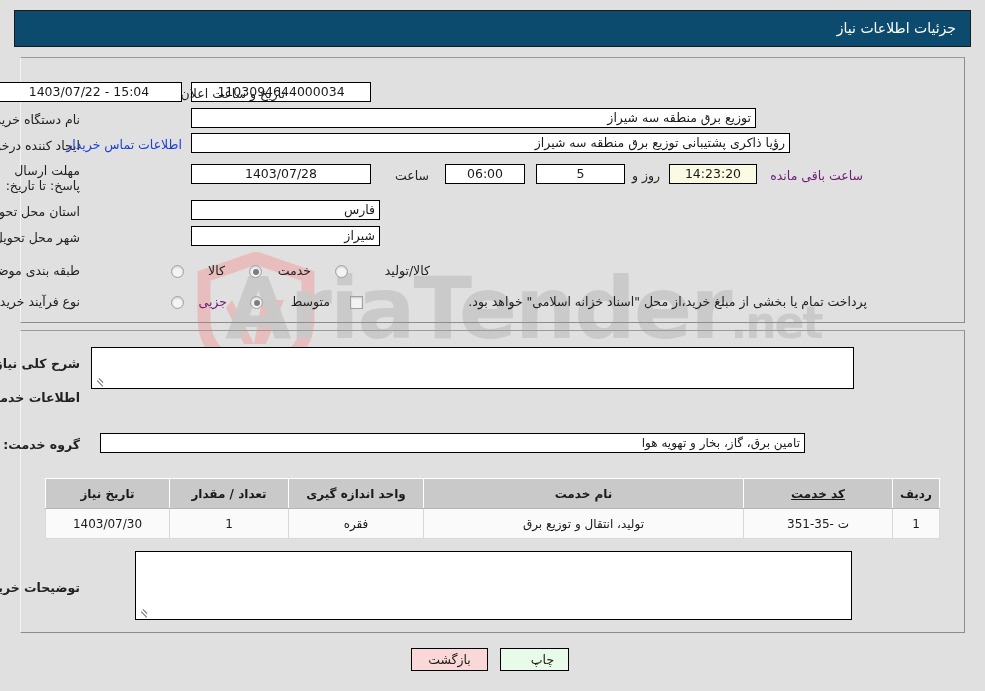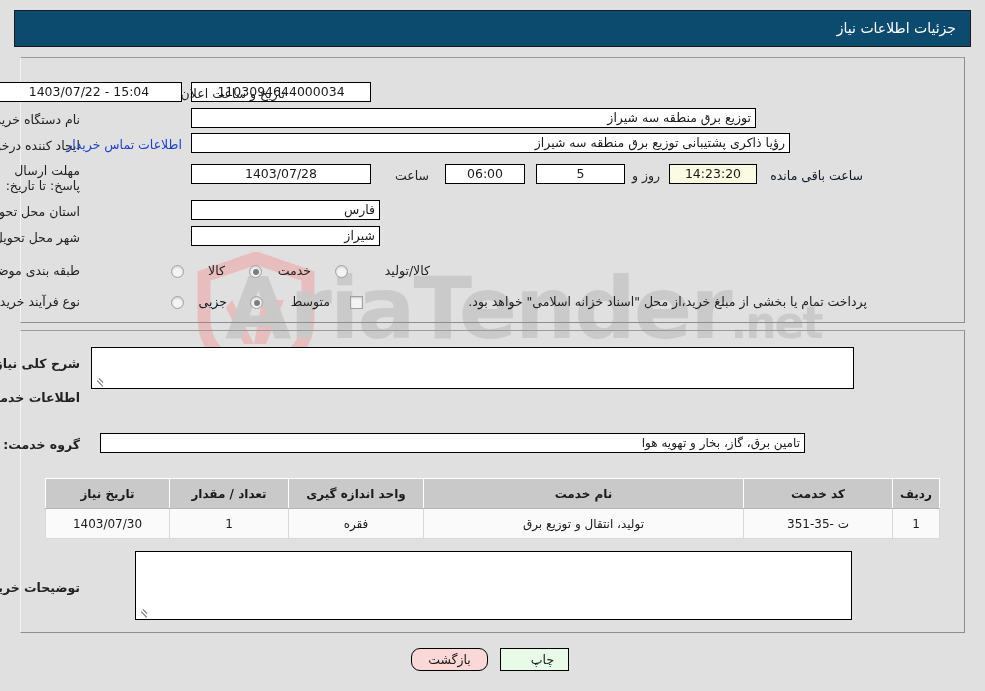--- a/index.html
+++ b/index.html
@@ -82,21 +82,21 @@
 
   
   .lbl {
     position: absolute;
     font-size: 12.5px;
     color: #222;
     white-space: nowrap;
     z-index: 4;
   }
   .lbl.bold { font-weight: bold; }
-  .lbl.blue { color: #0f172a; }
+  .lbl.blue { color: #701a75; }
   .lbl.link { color: #1a3fd4; cursor: pointer; }
 
   
   .box {
     position: absolute;
     box-sizing: border-box;
     background: #ffffff;
     border: 1px solid #000000;
     font-size: 12.5px;
     color: #1a1a1a;
@@ -217,21 +217,21 @@
     border: 1px solid #000000;
     font-size: 12.5px;
     line-height: 21px;
     text-align: center;
     cursor: pointer;
     z-index: 4;
     color: #1a1a1a;
     font-family: "DejaVu Sans", "Liberation Sans", sans-serif;
   }
   .btn.print { background: #e8fbe8; }
-  .btn.back  { background: #fbd8d8; border-radius: 9px; }
+  .btn.back  { background: #fbd8d8; }
 </style>
 </head>
 <body>
 
 <div id="page">
 
   <div class="watermark">
     <svg class="wm-shield" viewBox="0 0 120 125">
       <path d="M60 6 L112 24 L112 66 C112 98 88 114 60 120 C32 114 8 98 8 66 L8 24 Z" fill="none" stroke="#e8bdbd" stroke-width="13"></path>
       <path d="M36 48 L58 92 L48 92 L30 56 Z" fill="#e8bdbd"></path>
@@ -300,21 +300,21 @@
   <div class="lbl bold" style="right:905px; top:390px;">اطلاعات خدمات مورد نیاز</div>
 
   <div class="lbl bold" style="right:905px; top:437px;">گروه خدمت:</div>
   <div class="box right" style="right:180px; top:433px; width:705px; font-size:12px;">تامین برق، گاز، بخار و تهویه هوا</div>
 
   <div class="tbl-wrap">
     <table class="data">
       <thead>
         <tr>
           <th style="width:38px;">ردیف</th>
-          <th style="width:140px;">کد خدمت</th>
+          <th style="width:140px;text-decoration:underline;">کد خدمت</th>
           <th>نام خدمت</th>
           <th style="width:126px;">واحد اندازه گیری</th>
           <th style="width:110px;">تعداد / مقدار</th>
           <th style="width:115px;">تاریخ نیاز</th>
         </tr>
       </thead>
       <tbody>
         <tr>
           <td>1</td>
           <td>ت -35-351</td>

